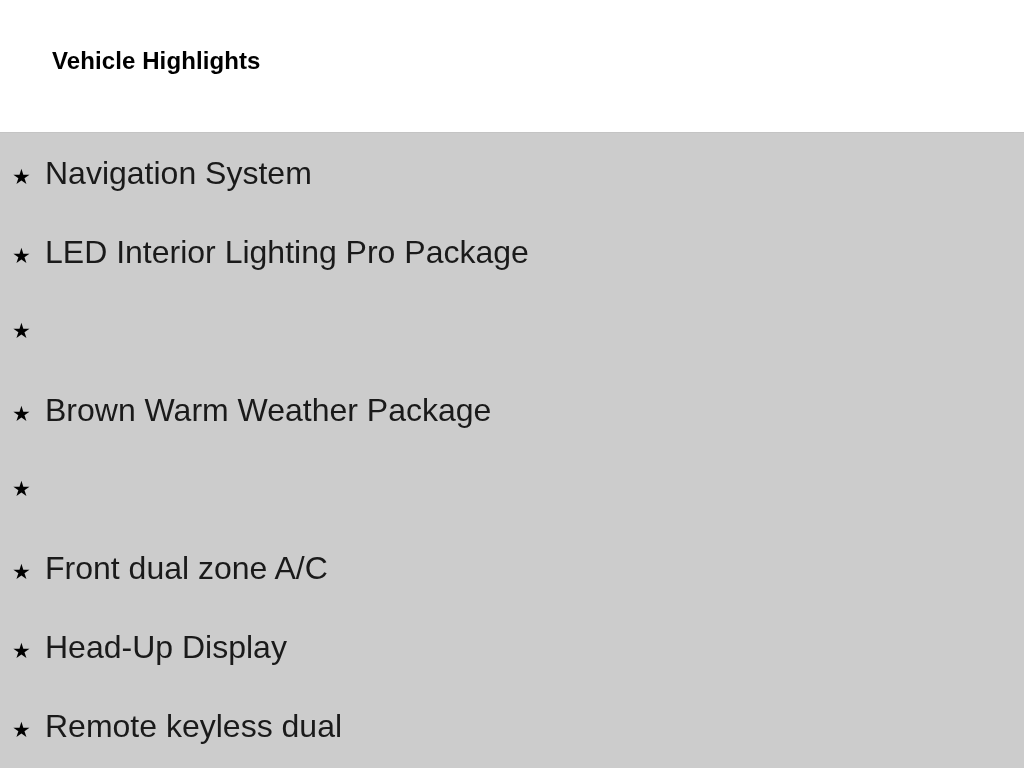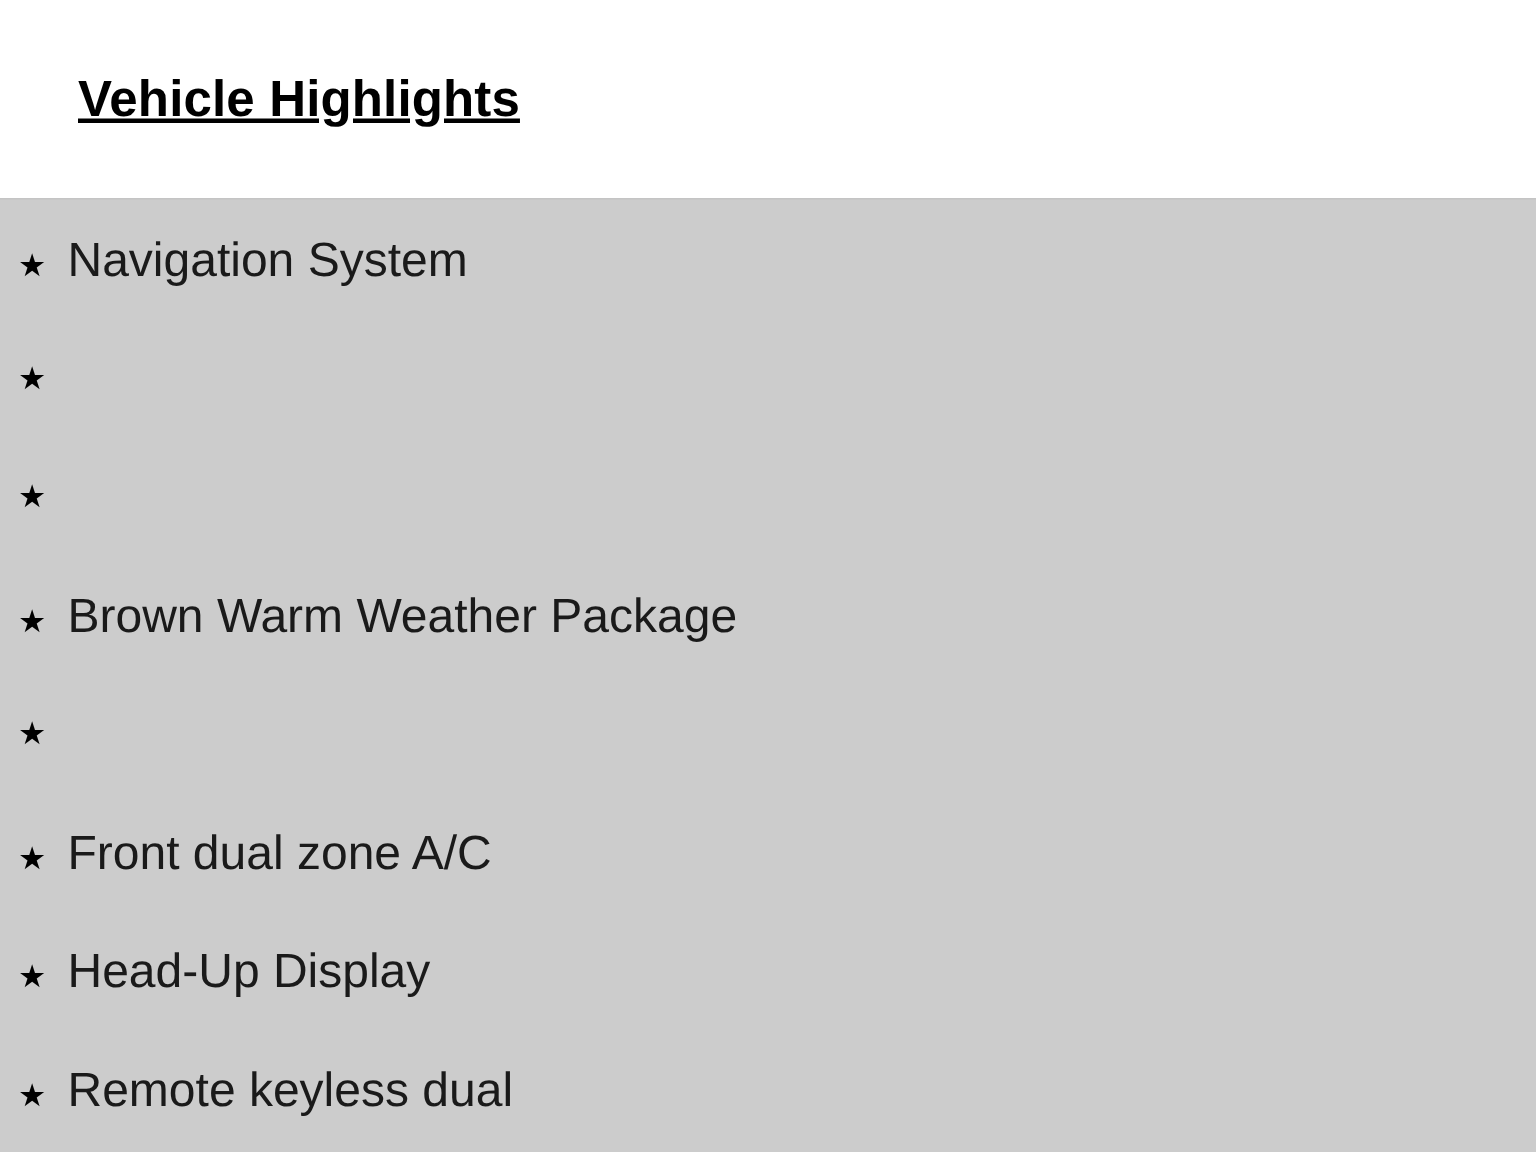--- a/index.html
+++ b/index.html
@@ -28,27 +28,26 @@
     flex: 0 0 132px;
     background: #ffffff;
     display: flex;
     align-items: flex-start;
     box-sizing: border-box;
     padding: 48px 0 0 52px;
   }
 
   .header-title {
     font-family: "Liberation Sans", sans-serif;
-    font-size: 34px;
+    font-size: 24px;
     font-weight: bold;
     color: #000000;
     letter-spacing: 0.1px;
     line-height: 1.1;
     white-space: nowrap;
-    text-decoration: underline;
   }
 
   
   .highlights-panel {
     flex: 1 1 auto;
     background: #cccccc;
     border-top: 1px solid #c4c4c4;
     box-sizing: border-box;
     padding: 0;
     overflow: hidden;
@@ -111,20 +110,21 @@
   </div>
 
   <div class="highlights-panel">
     <ul class="highlights-list" id="highlights-list">
     <li class="highlight-item">
           <span class="star-icon">★</span>
           <span class="highlight-label">Navigation System</span>
         </li>
         <li class="highlight-item">
           <span class="star-icon">★</span>
+          <span class="highlight-label">LED Interior Lighting Pro Package</span>
         </li>
         <li class="highlight-item">
           <span class="star-icon">★</span>
         </li>
         <li class="highlight-item">
           <span class="star-icon">★</span>
           <span class="highlight-label">Brown Warm Weather Package</span>
         </li>
         <li class="highlight-item">
           <span class="star-icon">★</span>

